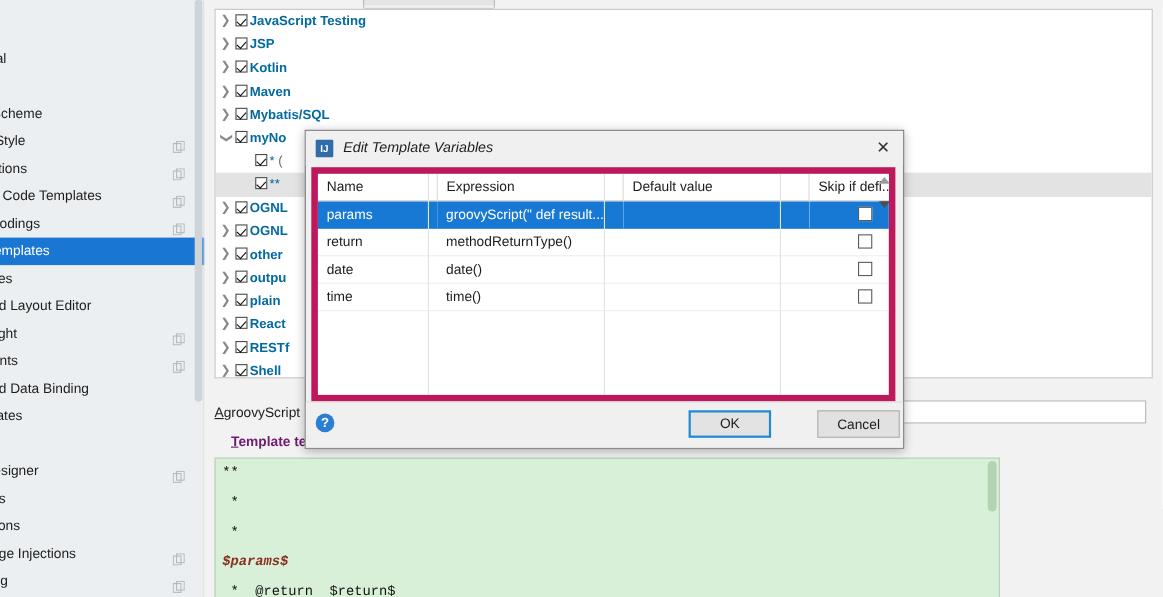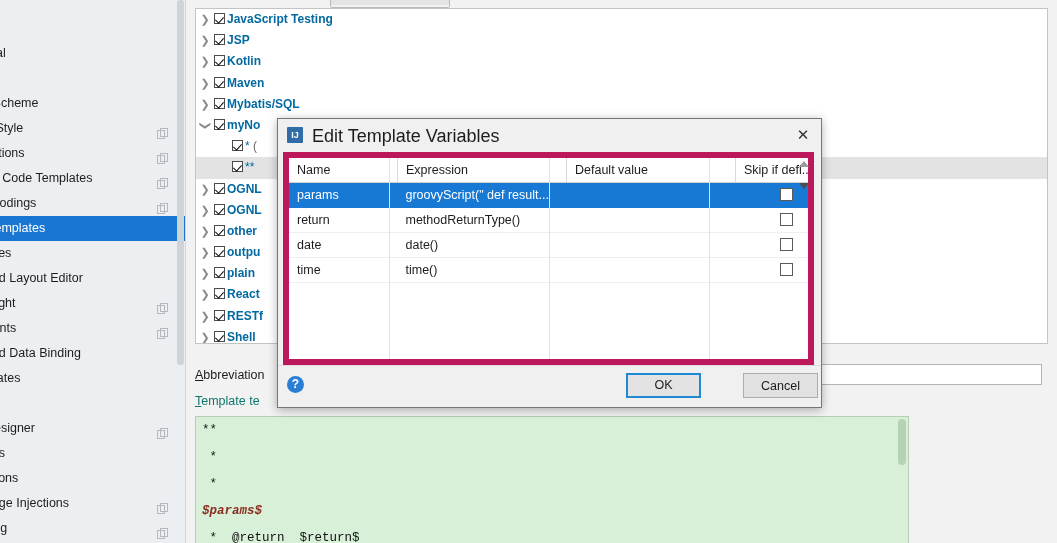--- a/index.html
+++ b/index.html
@@ -105,22 +105,22 @@
   .tree-row.child { padding-left: 18px; }
   .tree-row .sub { color: #6b6b6b; font-weight: normal; }
 
   
   .form-area { position: absolute; left: 0; top: 342px; width: 871px; height: 201px; }
   .lbl-abbrev {
     position: absolute; left: 9px; top: 26px;
     font-size: 12.5px; color: #1c1c1c; white-space: nowrap;
   }
   .lbl-tmpl {
-    position: absolute; left: 9px; top: 52px;
-    font-size: 12.5px; color: #0f766e; white-space: nowrap;
+    position: absolute; left: 24px; top: 52px;
+    font-size: 12.5px; color: #701a75; white-space: nowrap; font-weight: bold;
   }
   .u { text-decoration: underline; }
 
   .abbrev-field {
     position: absolute; left: 110px; top: 22px;
     width: 744px; height: 19px;
     background: #fff; border: 1px solid #b5b5b5;
   }
   .tmpl-editor {
     position: absolute; left: 9px; top: 74px;
@@ -154,21 +154,21 @@
     position: absolute; left: 9px; top: 8px;
     width: 16px; height: 16px;
     background: #2f6ca8;
     border-radius: 1px;
     color: #fff; font-size: 9px; font-weight: bold;
     text-align: center; line-height: 16px;
     font-family: "Liberation Sans", sans-serif;
   }
   .dlg-title {
     position: absolute; left: 34px; top: 7px;
-    font-size: 18px; color: #1c1c1c;
+    font-size: 13px; color: #1c1c1c; font-style: italic;
   }
   .dlg-close {
     position: absolute; right: 8px; top: 6px;
     width: 20px; height: 20px;
     color: #333; font-size: 15px; text-align: center; line-height: 20px;
     cursor: pointer;
   }
 
   .dlg-body {
     position: absolute; left: 5px; top: 33px;
@@ -376,21 +376,21 @@
           <div class="tree-row"><span class="tw">❯</span><span class="cb on"></span><span class="tl">other</span></div>
           <div class="tree-row"><span class="tw">❯</span><span class="cb on"></span><span class="tl">outpu</span></div>
           <div class="tree-row"><span class="tw">❯</span><span class="cb on"></span><span class="tl">plain</span></div>
           <div class="tree-row"><span class="tw">❯</span><span class="cb on"></span><span class="tl">React</span></div>
           <div class="tree-row"><span class="tw">❯</span><span class="cb on"></span><span class="tl">RESTf</span></div>
           <div class="tree-row"><span class="tw">❯</span><span class="cb on"></span><span class="tl">Shell </span></div>
         </div>
     </div>
 
     <div class="form-area">
-      <div class="lbl-abbrev"><span class="u">A</span><span>bbreviation</span></div>
+      <div class="lbl-abbrev"><span class="u">A</span><span>groovyScript</span></div>
       <div class="abbrev-field"></div>
       <div class="lbl-tmpl"><span class="u">T</span><span>emplate te</span></div>
 
       <div class="tmpl-editor">
         <div id="tmpl-lines">
             <div class="tmpl-line"><span>**</span></div>
             <div class="tmpl-line"><span> *</span></div>
             <div class="tmpl-line"><span> *</span></div>
             <div class="tmpl-line"><span class="tmpl-var">$params$</span></div>
             <div class="tmpl-line"><span> *  @return  $return$</span></div>

